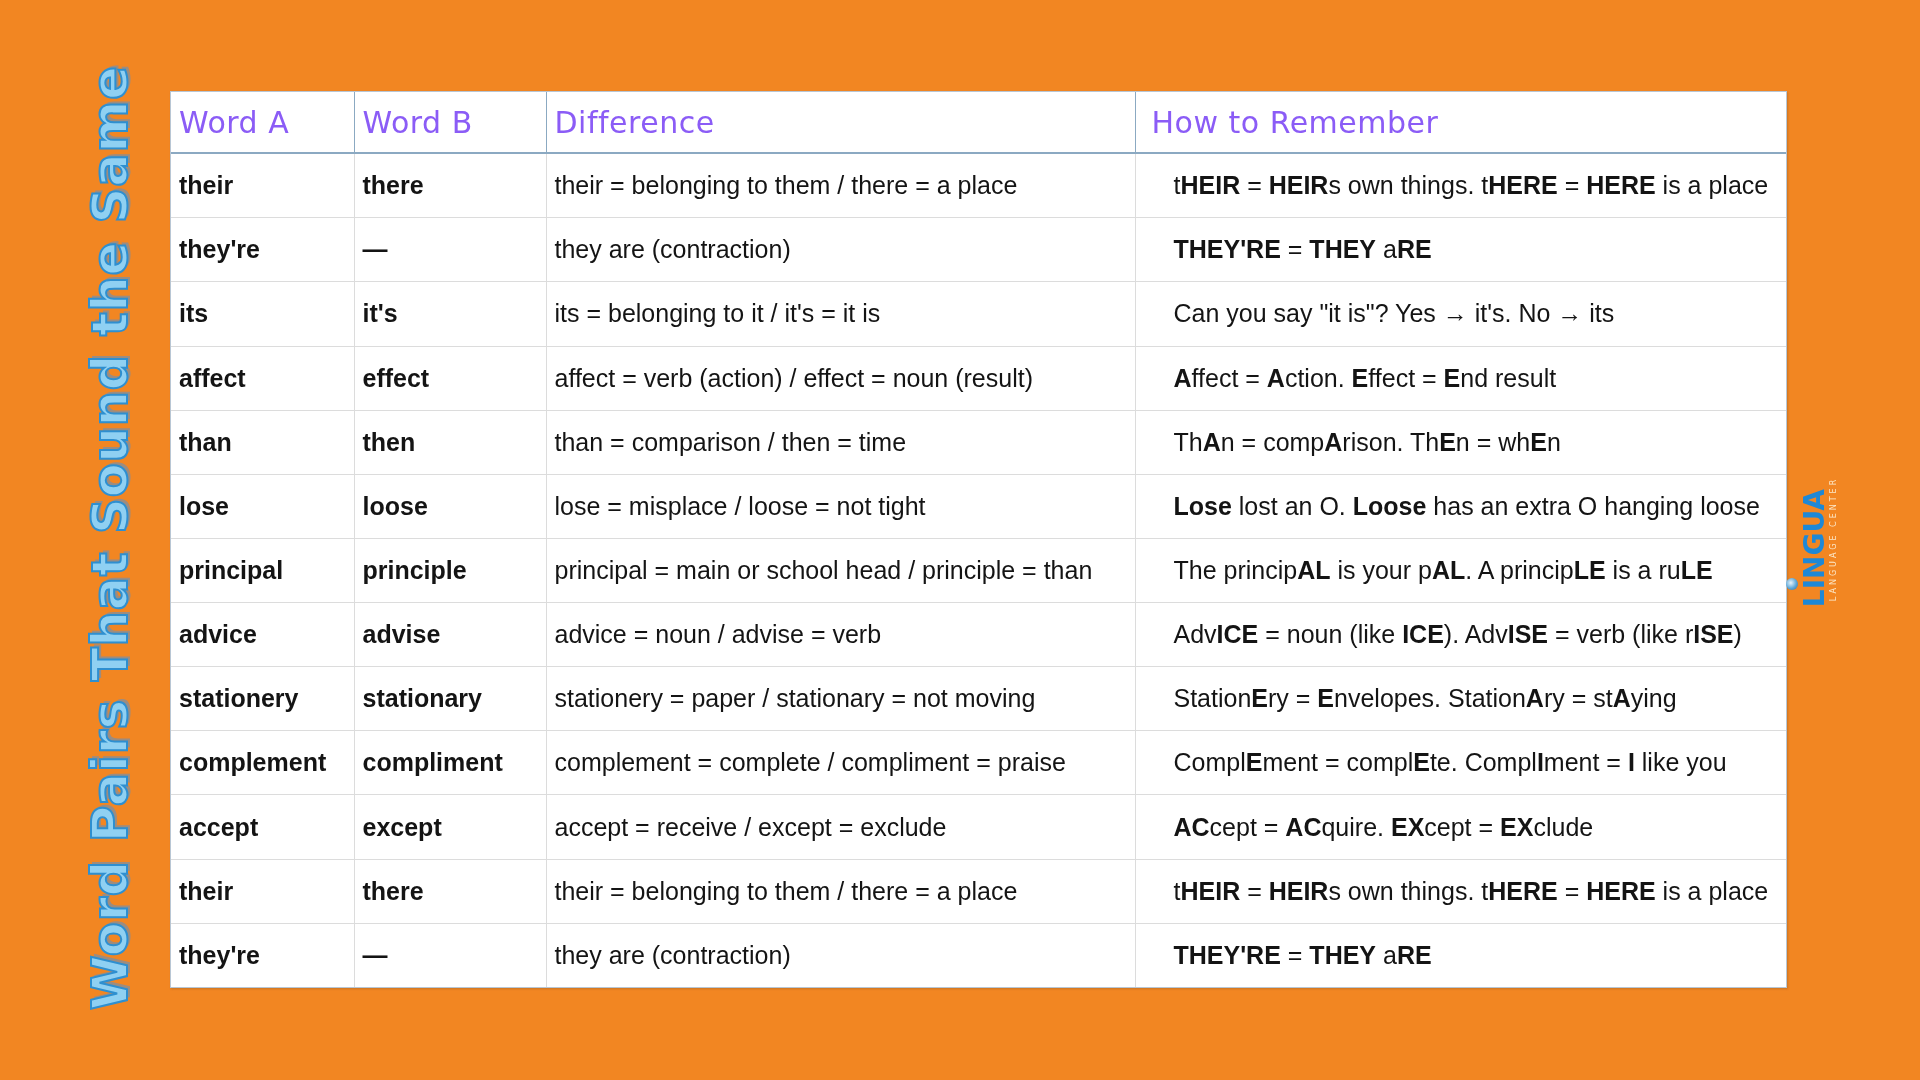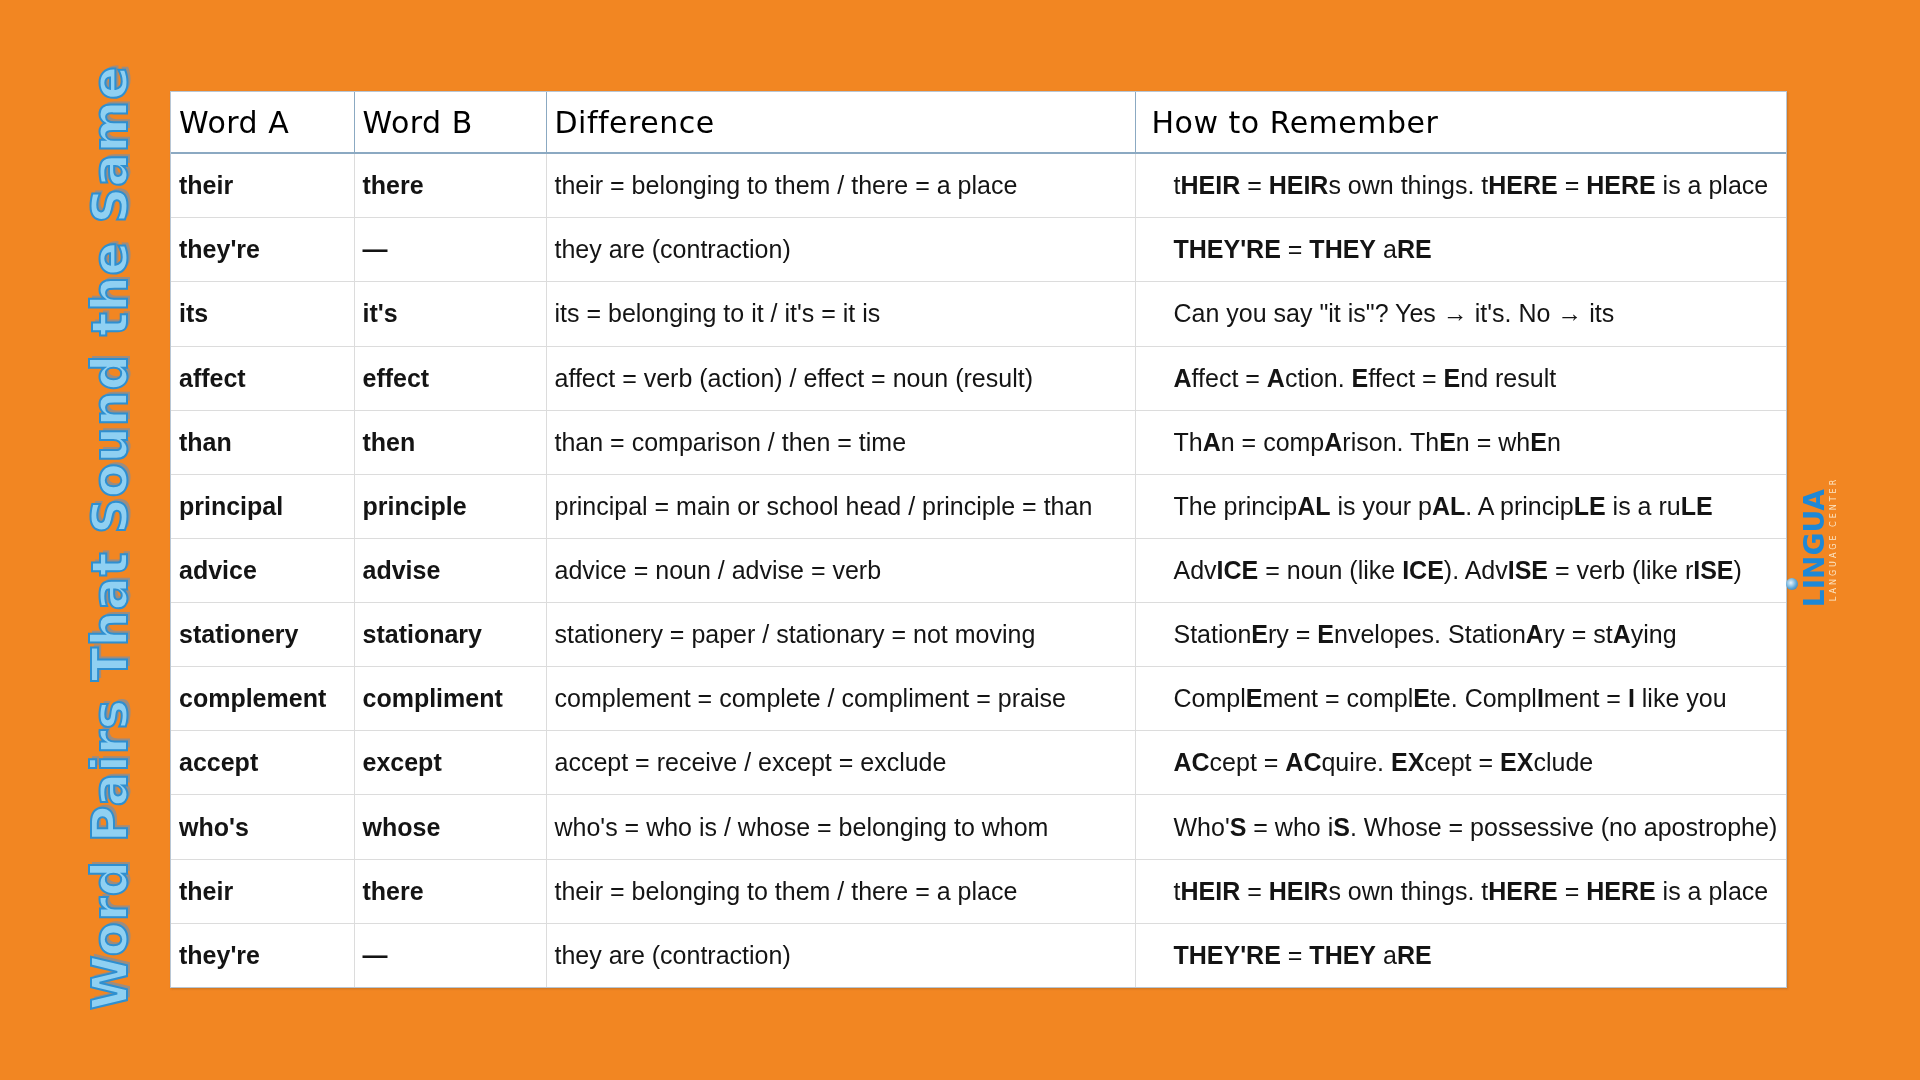--- a/index.html
+++ b/index.html
@@ -44,21 +44,21 @@
       width: 100%;
       height: 100%;
       table-layout: fixed;
     }
     table.pairs th {
       height: 60px;
       text-align: left;
       font-family: "DejaVu Sans", sans-serif;
       font-weight: normal;
       font-size: 30px;
-      color: #000000;
+      color: #8b5cf6;
       padding: 0 8px;
       border-right: 1px solid #8ba9c2;
       border-bottom: 2px solid #8ba9c2;
       letter-spacing: 0.5px;
     }
     table.pairs th:last-child { border-right: none; padding-left: 16px; }
     table.pairs td {
       height: 55px;
       padding: 0 8px;
       font-family: Liberation Sans, sans-serif;
@@ -168,20 +168,26 @@
           <td class="diff">affect = verb (action) / effect = noun (result)</td>
           <td class="remember"><b>A</b>ffect = <b>A</b>ction. <b>E</b>ffect = <b>E</b>nd result</td>
         </tr>
         <tr>
           <td class="word">than</td>
           <td class="word">then</td>
           <td class="diff">than = comparison / then = time</td>
           <td class="remember">Th<b>A</b>n = comp<b>A</b>rison. Th<b>E</b>n = wh<b>E</b>n</td>
         </tr>
         <tr>
+          <td class="word">lose</td>
+          <td class="word">loose</td>
+          <td class="diff">lose = misplace / loose = not tight</td>
+          <td class="remember"><b>Lose</b> lost an O. <b>Loose</b> has an extra O hanging loose</td>
+        </tr>
+        <tr>
           <td class="word">principal</td>
           <td class="word">principle</td>
           <td class="diff">principal = main or school head / principle = than</td>
           <td class="remember">The princip<b>AL</b> is your p<b>AL</b>. A princip<b>LE</b> is a ru<b>LE</b></td>
         </tr>
         <tr>
           <td class="word">advice</td>
           <td class="word">advise</td>
           <td class="diff">advice = noun / advise = verb</td>
           <td class="remember">Adv<b>ICE</b> = noun (like <b>ICE</b>). Adv<b>ISE</b> = verb (like r<b>ISE</b>)</td>
@@ -196,26 +202,20 @@
           <td class="word">complement</td>
           <td class="word">compliment</td>
           <td class="diff">complement = complete / compliment = praise</td>
           <td class="remember">Compl<b>E</b>ment = compl<b>E</b>te. Compl<b>I</b>ment = <b>I</b> like you</td>
         </tr>
         <tr>
           <td class="word">accept</td>
           <td class="word">except</td>
           <td class="diff">accept = receive / except = exclude</td>
           <td class="remember"><b>AC</b>cept = <b>AC</b>quire. <b>EX</b>cept = <b>EX</b>clude</td>
-        </tr>
-        <tr>
-          <td class="word">who's</td>
-          <td class="word">whose</td>
-          <td class="diff">who's = who is / whose = belonging to whom</td>
-          <td class="remember">Who'<b>S</b> = who i<b>S</b>. Whose = possessive (no apostrophe)</td>
         </tr>
         <tr>
           <td class="word">their</td>
           <td class="word">there</td>
           <td class="diff">their = belonging to them / there = a place</td>
           <td class="remember">t<b>HEIR</b> = <b>HEIR</b>s own things. t<b>HERE</b> = <b>HERE</b> is a place</td>
         </tr>
         <tr>
           <td class="word">they're</td>
           <td class="word">—</td>

